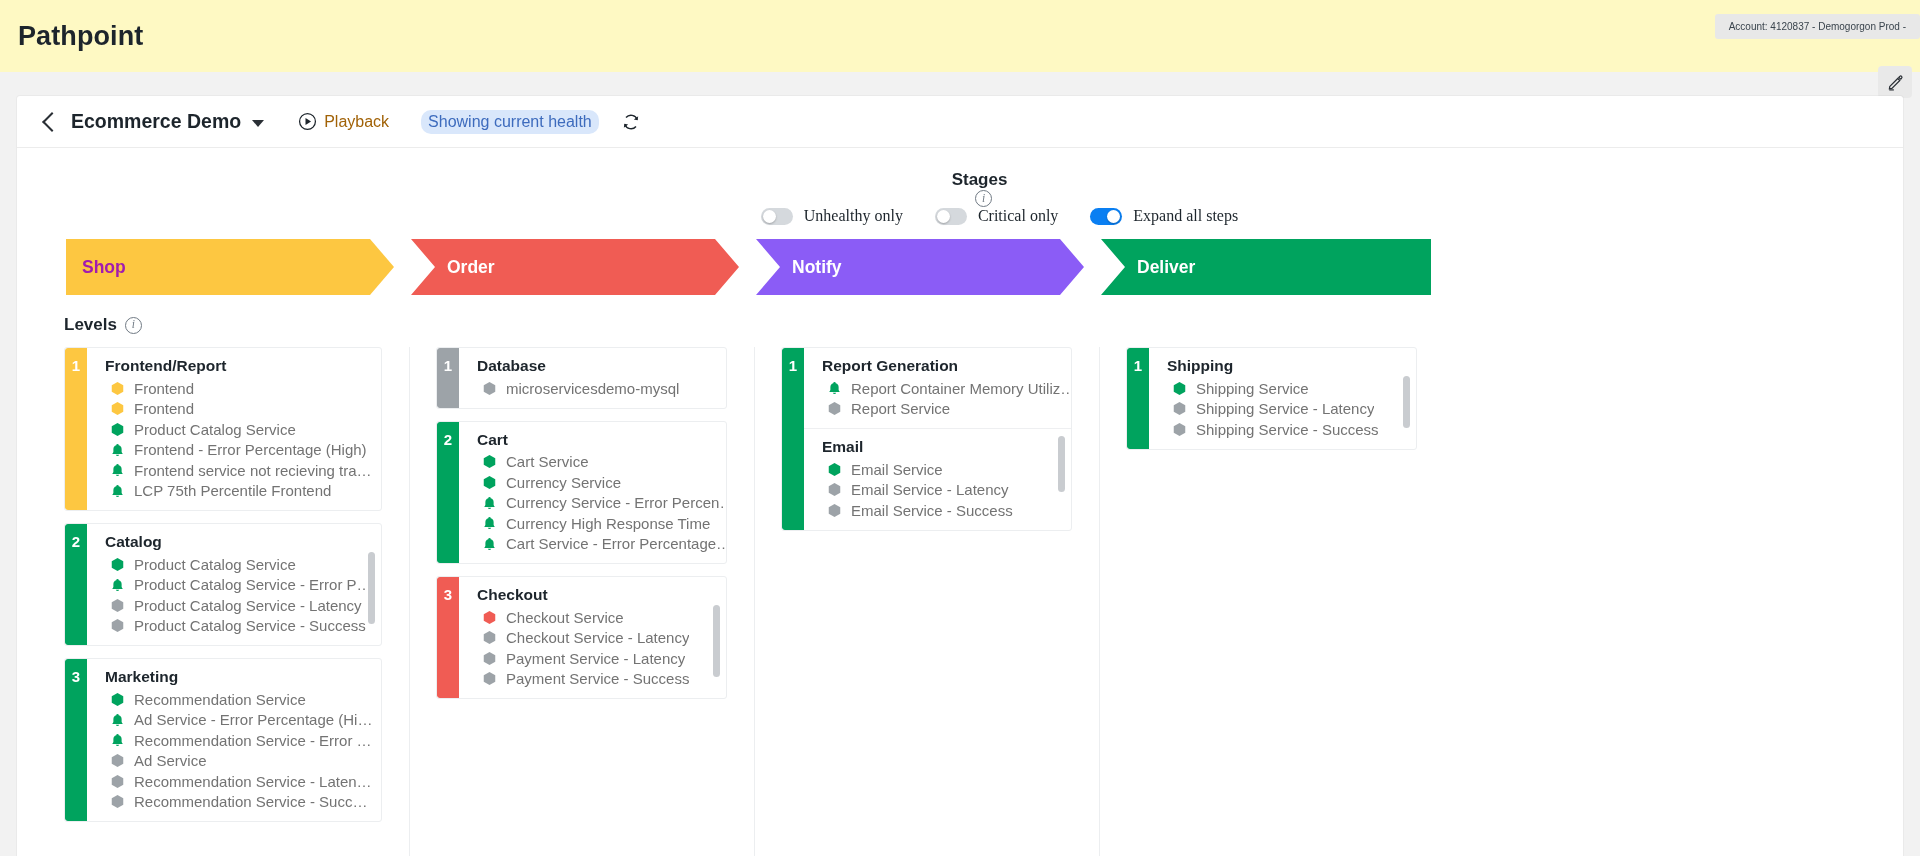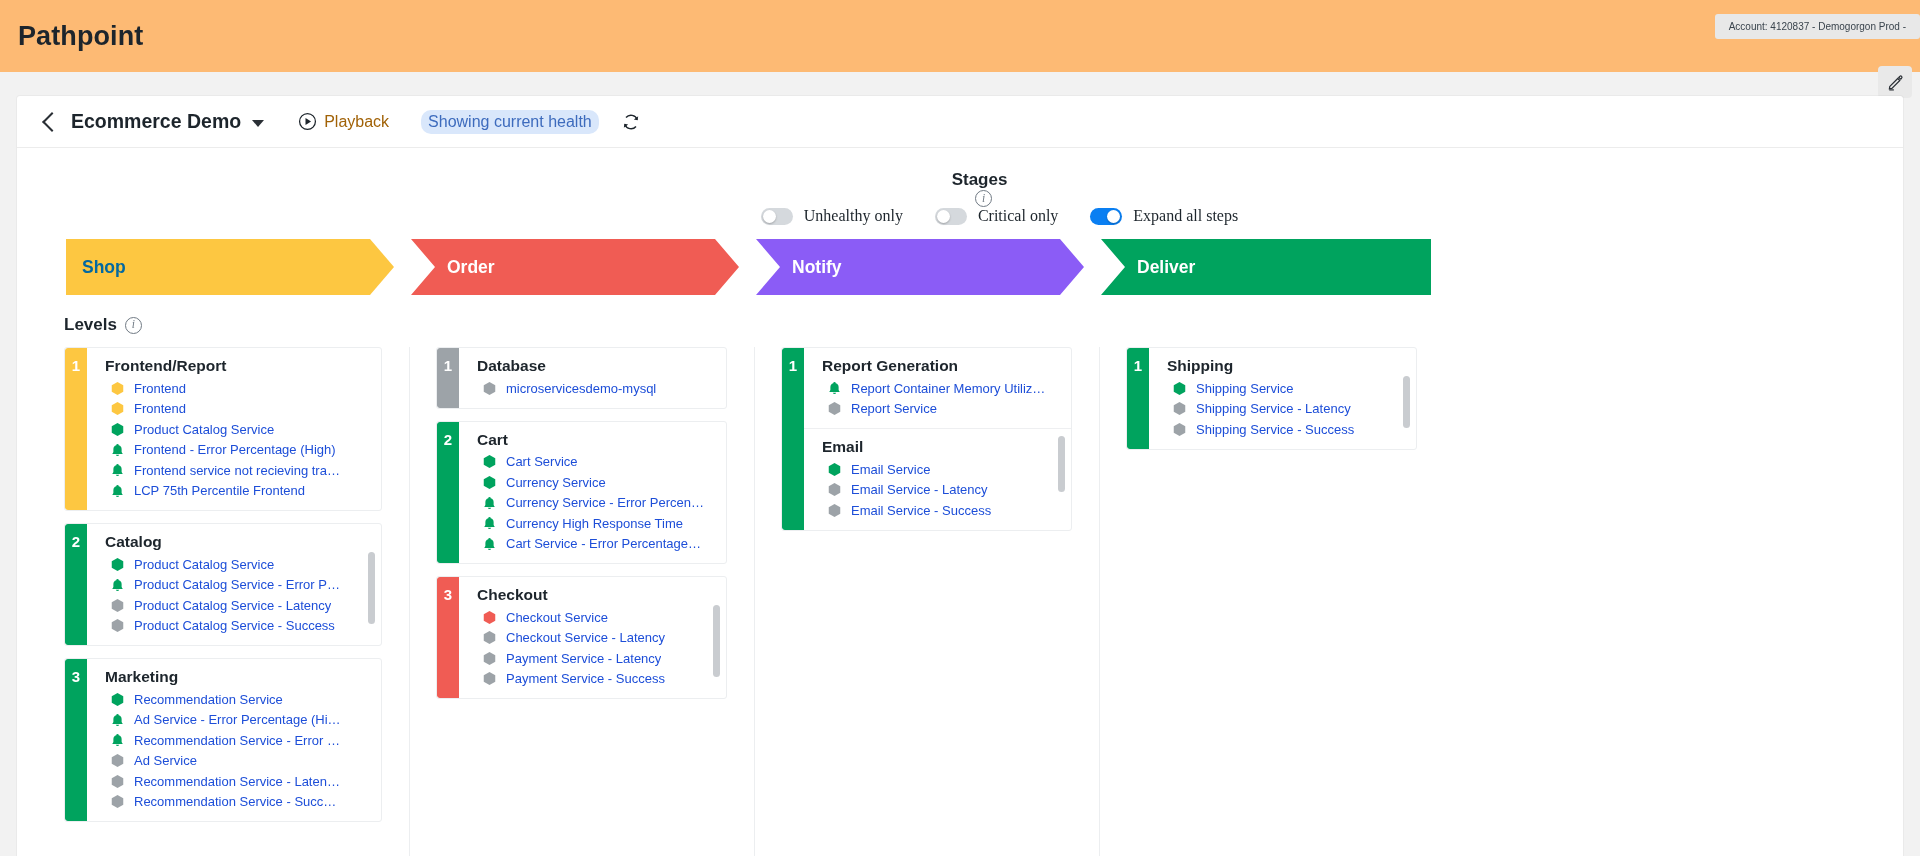--- a/index.html
+++ b/index.html
@@ -8,21 +8,21 @@
     background: #f2f2f2;
     font-family: "Liberation Sans", sans-serif;
     -webkit-font-smoothing: antialiased;
     overflow: hidden;
   }
 
   
   .appbar {
     position: relative;
     height: 72px;
-    background: #fdba74;
+    background: #fef9c3;
     display: flex;
     align-items: center;
   }
   .app-title {
     font-size: 27px;
     font-weight: bold;
     color: #1d252c;
     margin-left: 18px;
     letter-spacing: .1px;
   }
@@ -236,22 +236,22 @@
     margin-bottom: 3px;
   }
   .step {
     display: flex;
     align-items: center;
     gap: 9px;
     height: 20.5px;
     padding-left: 5px;
   }
   .step-label {
-    font-size: 13px;
-    color: #1d4ed8;
+    font-size: 15px;
+    color: #737373;
     white-space: nowrap;
     overflow: hidden;
   }
   .hex { width: 15px; height: 15px; flex: none; }
   .bell { width: 15px; height: 16px; flex: none; }
 
   .scrollthumb {
     position: absolute;
     right: 6px;
     width: 7px;
@@ -324,21 +324,21 @@
           <div class="switch on">
             <div class="knob"></div>
           </div>
           <div class="toggle-label">Expand all steps</div>
         </div>
       </div>
   </div>
 
   <div class="stage-row" id="stage-row">
       <div class="stage-cell first">
-        <div class="stage-chev" style="background: rgb(253, 199, 65); color: #0369a1;">
+        <div class="stage-chev" style="background: rgb(253, 199, 65); color: #a21caf;">
           <span>Shop</span>
         </div>
       </div>
       <div class="stage-cell mid">
         <div class="stage-chev" style="background: rgb(240, 92, 84); color: rgb(255, 255, 255);">
           <span>Order</span>
         </div>
       </div>
       <div class="stage-cell mid">
         <div class="stage-chev" style="background: #8b5cf6; color: rgb(255, 255, 255);">

